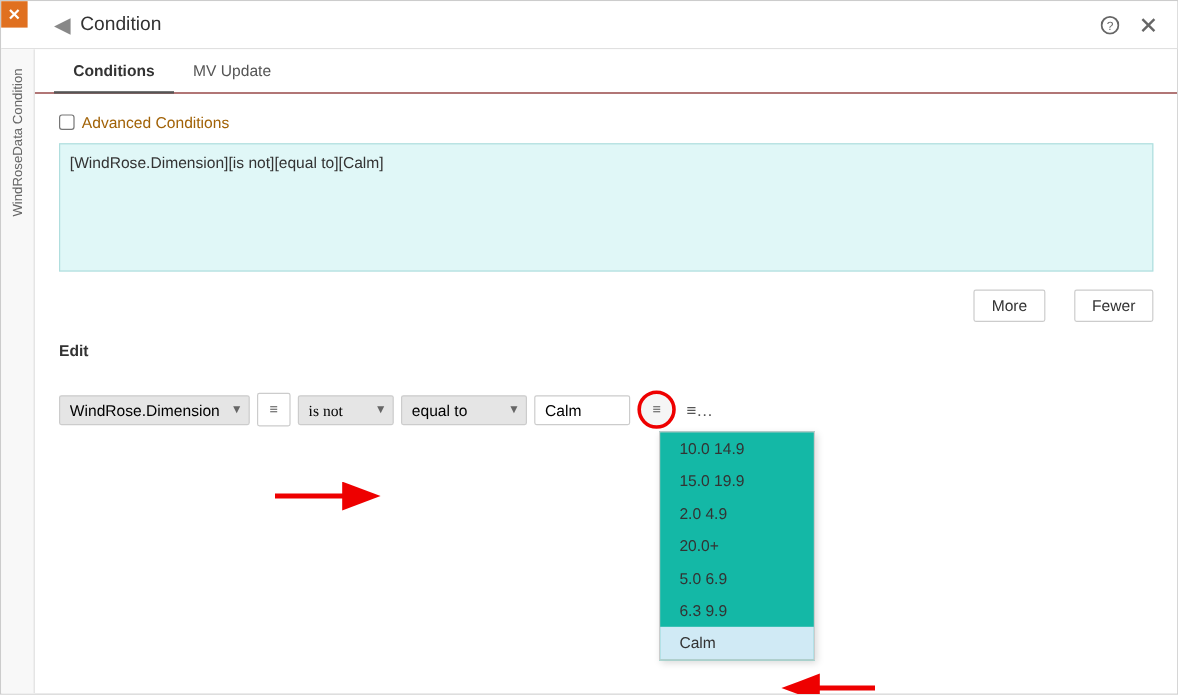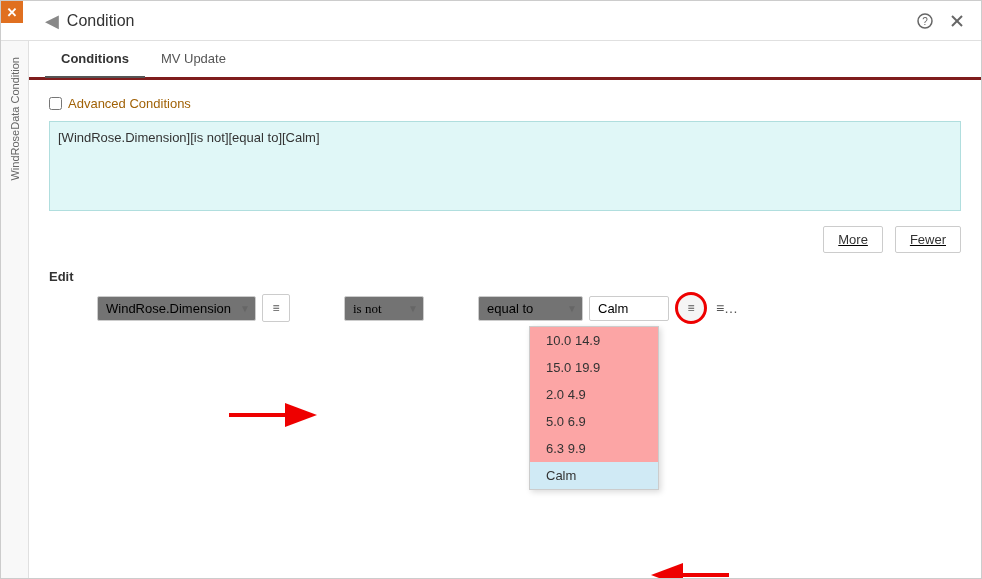--- a/index.html
+++ b/index.html
@@ -85,21 +85,21 @@
     .content-area {
       flex: 1;
       display: flex;
       flex-direction: column;
       overflow: hidden;
     }
 
     
     .tab-bar {
       display: flex;
-      border-bottom: 3px solid #7f1d1d;
+      border-bottom: 1px solid #7f1d1d;
       padding: 0 16px;
       background: #fff;
     }
 
     .tab {
       padding: 10px 16px;
       cursor: pointer;
       font-size: 13px;
       color: #555;
       border-bottom: 2px solid transparent;
@@ -133,39 +133,38 @@
     }
 
     .advanced-conditions-label {
       font-size: 13px;
       color: #a16207;
     }
 
     
     .condition-textarea {
       width: 100%;
-      height: 90px;
+      height: 107px;
       background: #e0f7f7;
       border: 1px solid #b0dede;
       padding: 8px;
       font-size: 13px;
       color: #333;
       resize: none;
       font-family: Arial, sans-serif;
       outline: none;
       margin-bottom: 12px;
     }
 
     
     .buttons-row {
       display: flex;
       justify-content: flex-end;
-      gap: 12px;
+      gap: 24px;
       margin-bottom: 16px;
-      text-decoration: underline;
     }
 
     .btn-outline {
       padding: 5px 14px;
       border: 1px solid #ccc;
       background: #fff;
       cursor: pointer;
       font-size: 13px;
       color: #333;
       border-radius: 2px;
@@ -174,21 +173,21 @@
     
     .edit-section {
       display: flex;
       flex-direction: column;
     }
 
     .edit-label {
       font-size: 13px;
       font-weight: bold;
       color: #333;
-      margin-bottom: 8px;
+      margin-bottom: 26px;
     }
 
     .edit-row {
       display: flex;
       align-items: center;
       gap: 6px;
       position: relative;
     }
 
     .select-field {
@@ -203,27 +202,26 @@
 
     .dropdown-wrapper {
       position: relative;
       display: inline-flex;
       align-items: center;
     }
 
     .dropdown-wrapper select {
       padding: 4px 24px 4px 8px;
       border: 1px solid #ccc;
-      background: #737373;
+      background: #e5e5e5;
       font-size: 13px;
       cursor: pointer;
       appearance: none;
       border-radius: 2px;
       min-width: 80px;
-      margin-left: 48px;
     }
 
     .dropdown-arrow {
       position: absolute;
       right: 6px;
       pointer-events: none;
       font-size: 10px;
       color: #666;
     }
 
@@ -272,22 +270,22 @@
       align-items: center;
       justify-content: center;
       font-size: 14px;
       color: #555;
     }
 
     
     .dropdown-list {
       position: absolute;
       top: 34px;
-      left: 480px;
-      background: #fca5a5;
+      left: 500px;
+      background: #14b8a6;
       border: 1px solid #ccc;
       box-shadow: 2px 2px 6px rgba(0,0,0,0.15);
       z-index: 100;
       min-width: 130px;
     }
 
     .dropdown-list-item {
       padding: 6px 16px;
       font-size: 13px;
       color: #333;
@@ -441,20 +439,21 @@
             </button>
 
             <button class="filter-icon-btn">
               ≡…
             </button>
 
             <div class="dropdown-list">
               <div class="dropdown-list-item">10.0 14.9</div>
               <div class="dropdown-list-item">15.0 19.9</div>
               <div class="dropdown-list-item">2.0 4.9</div>
+              <div class="dropdown-list-item">20.0+</div>
               <div class="dropdown-list-item">5.0 6.9</div>
               <div class="dropdown-list-item">6.3 9.9</div>
               <div class="dropdown-list-item selected">Calm</div>
             </div>
           </div>
         </div>
 
         
         
         <svg style="position:absolute; top:295px; left:200px; pointer-events:none; overflow:visible; z-index:50;" width="120" height="80">

